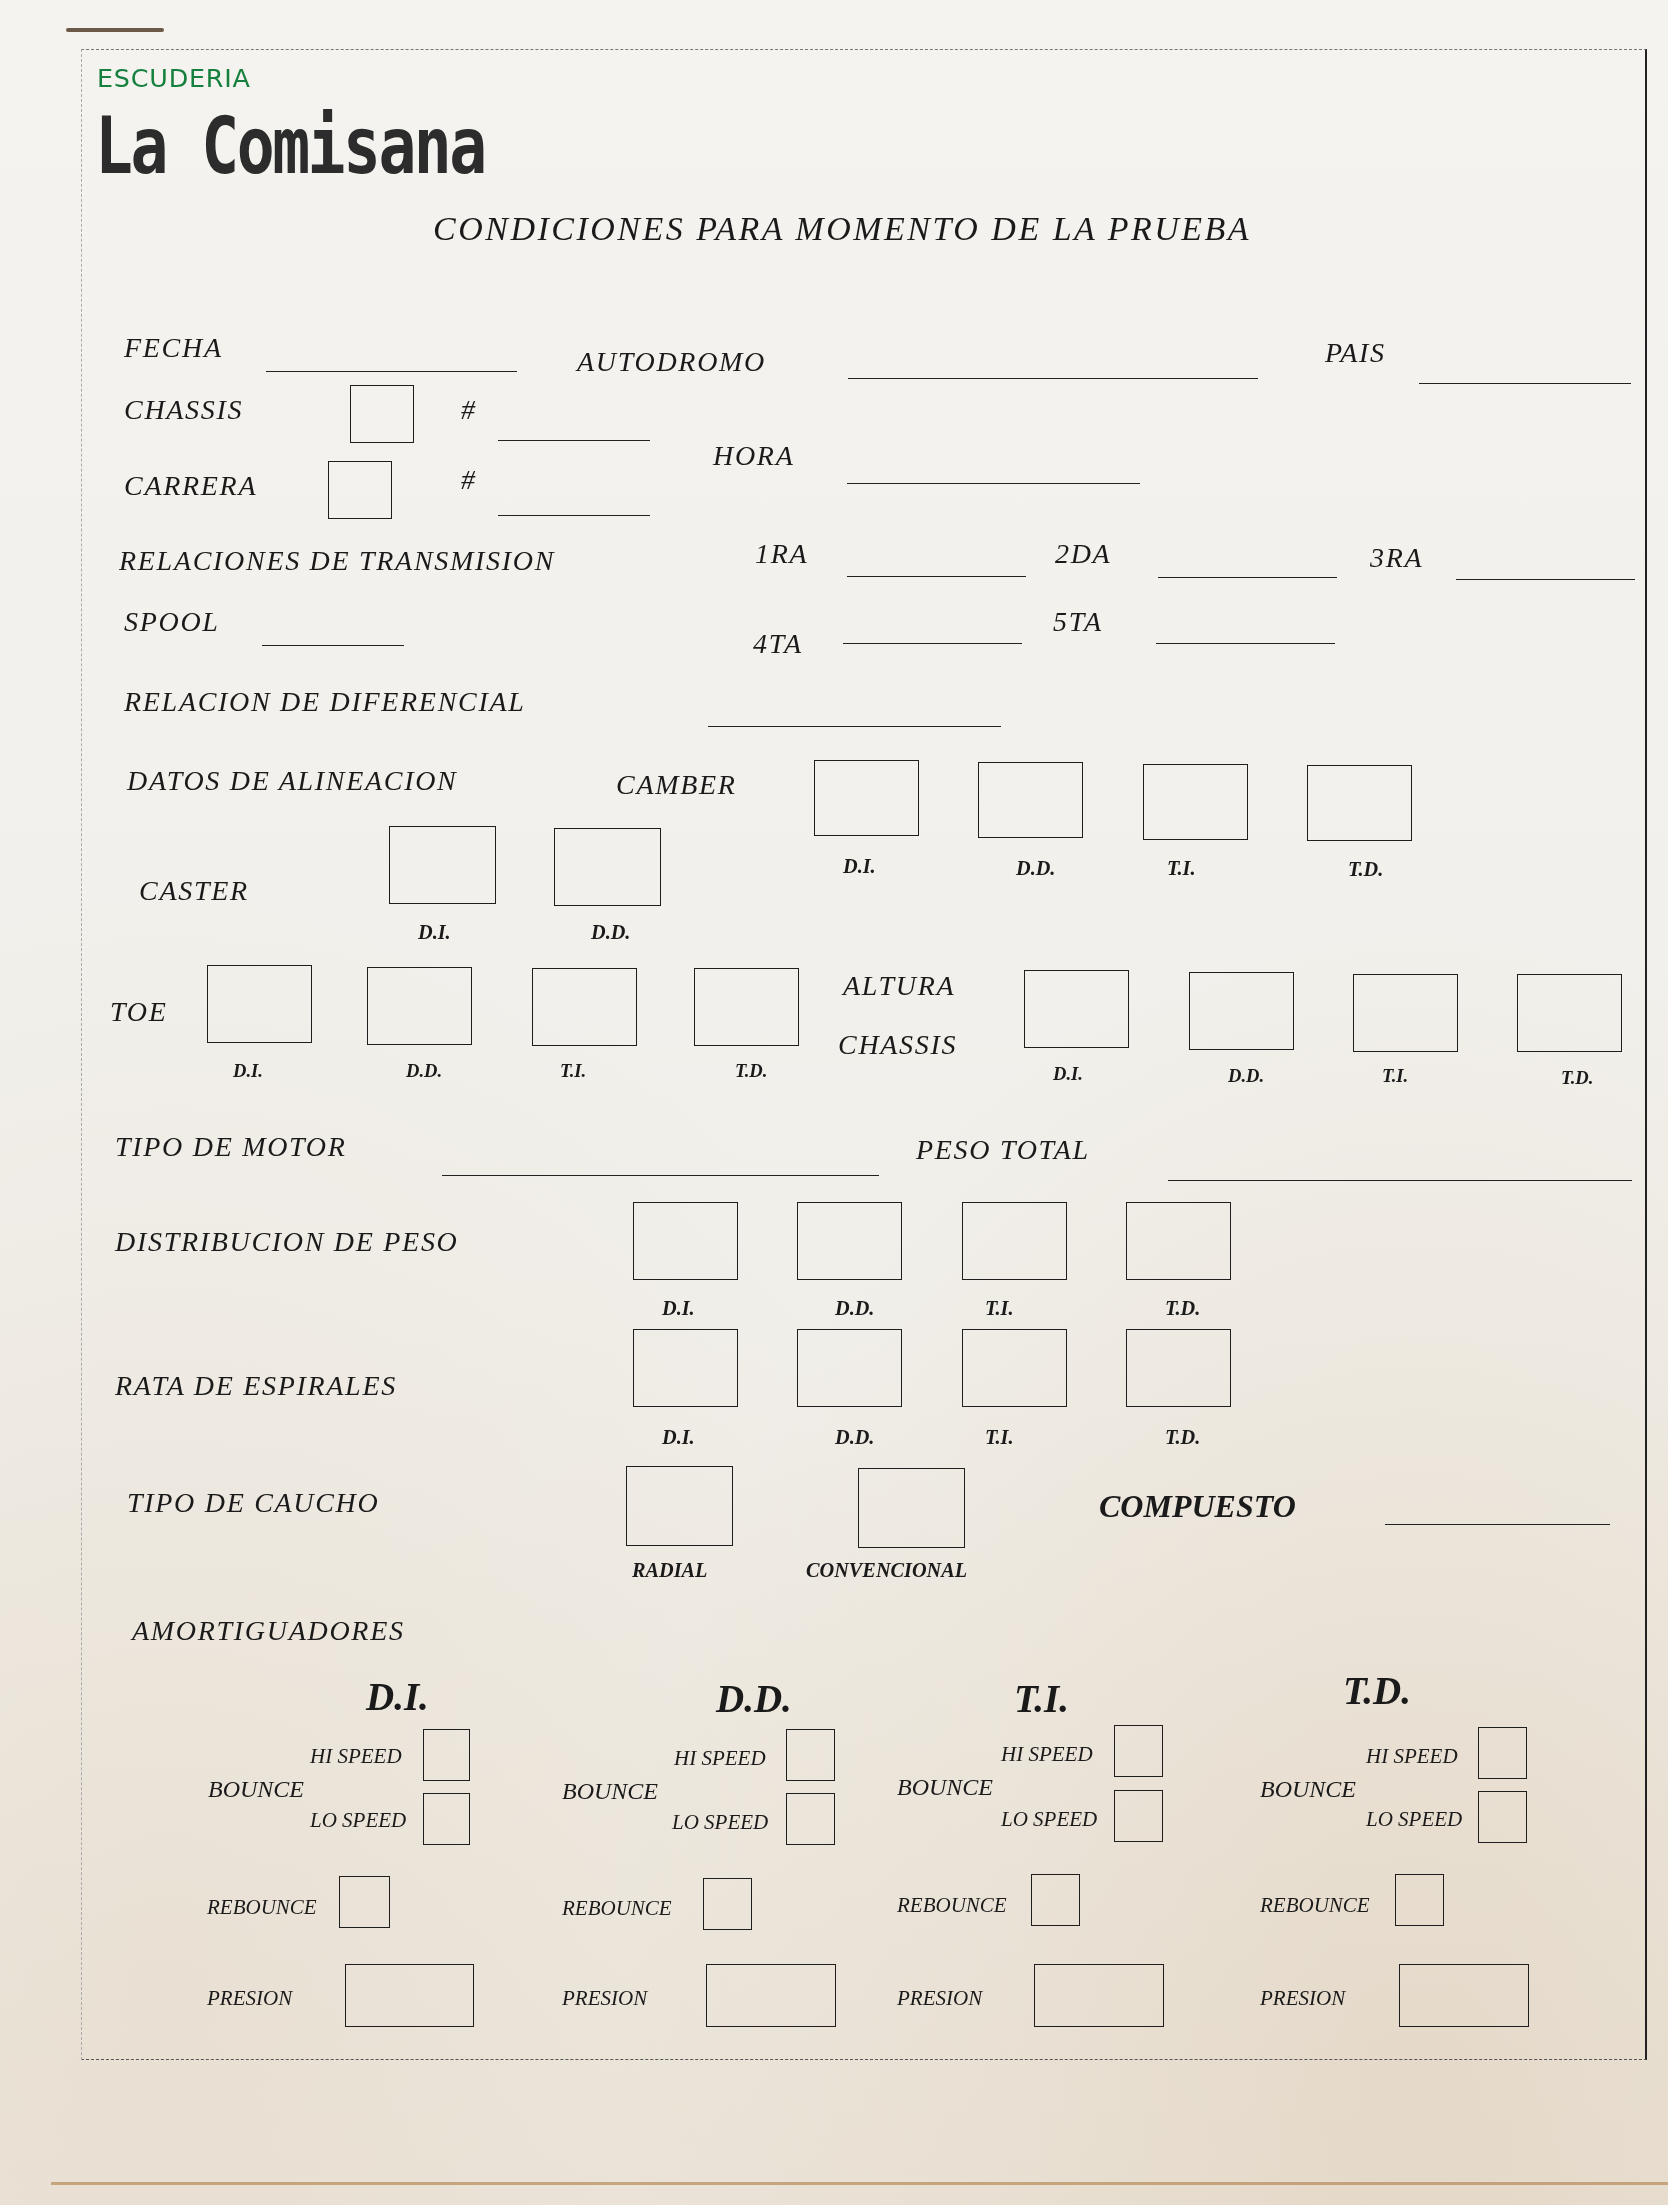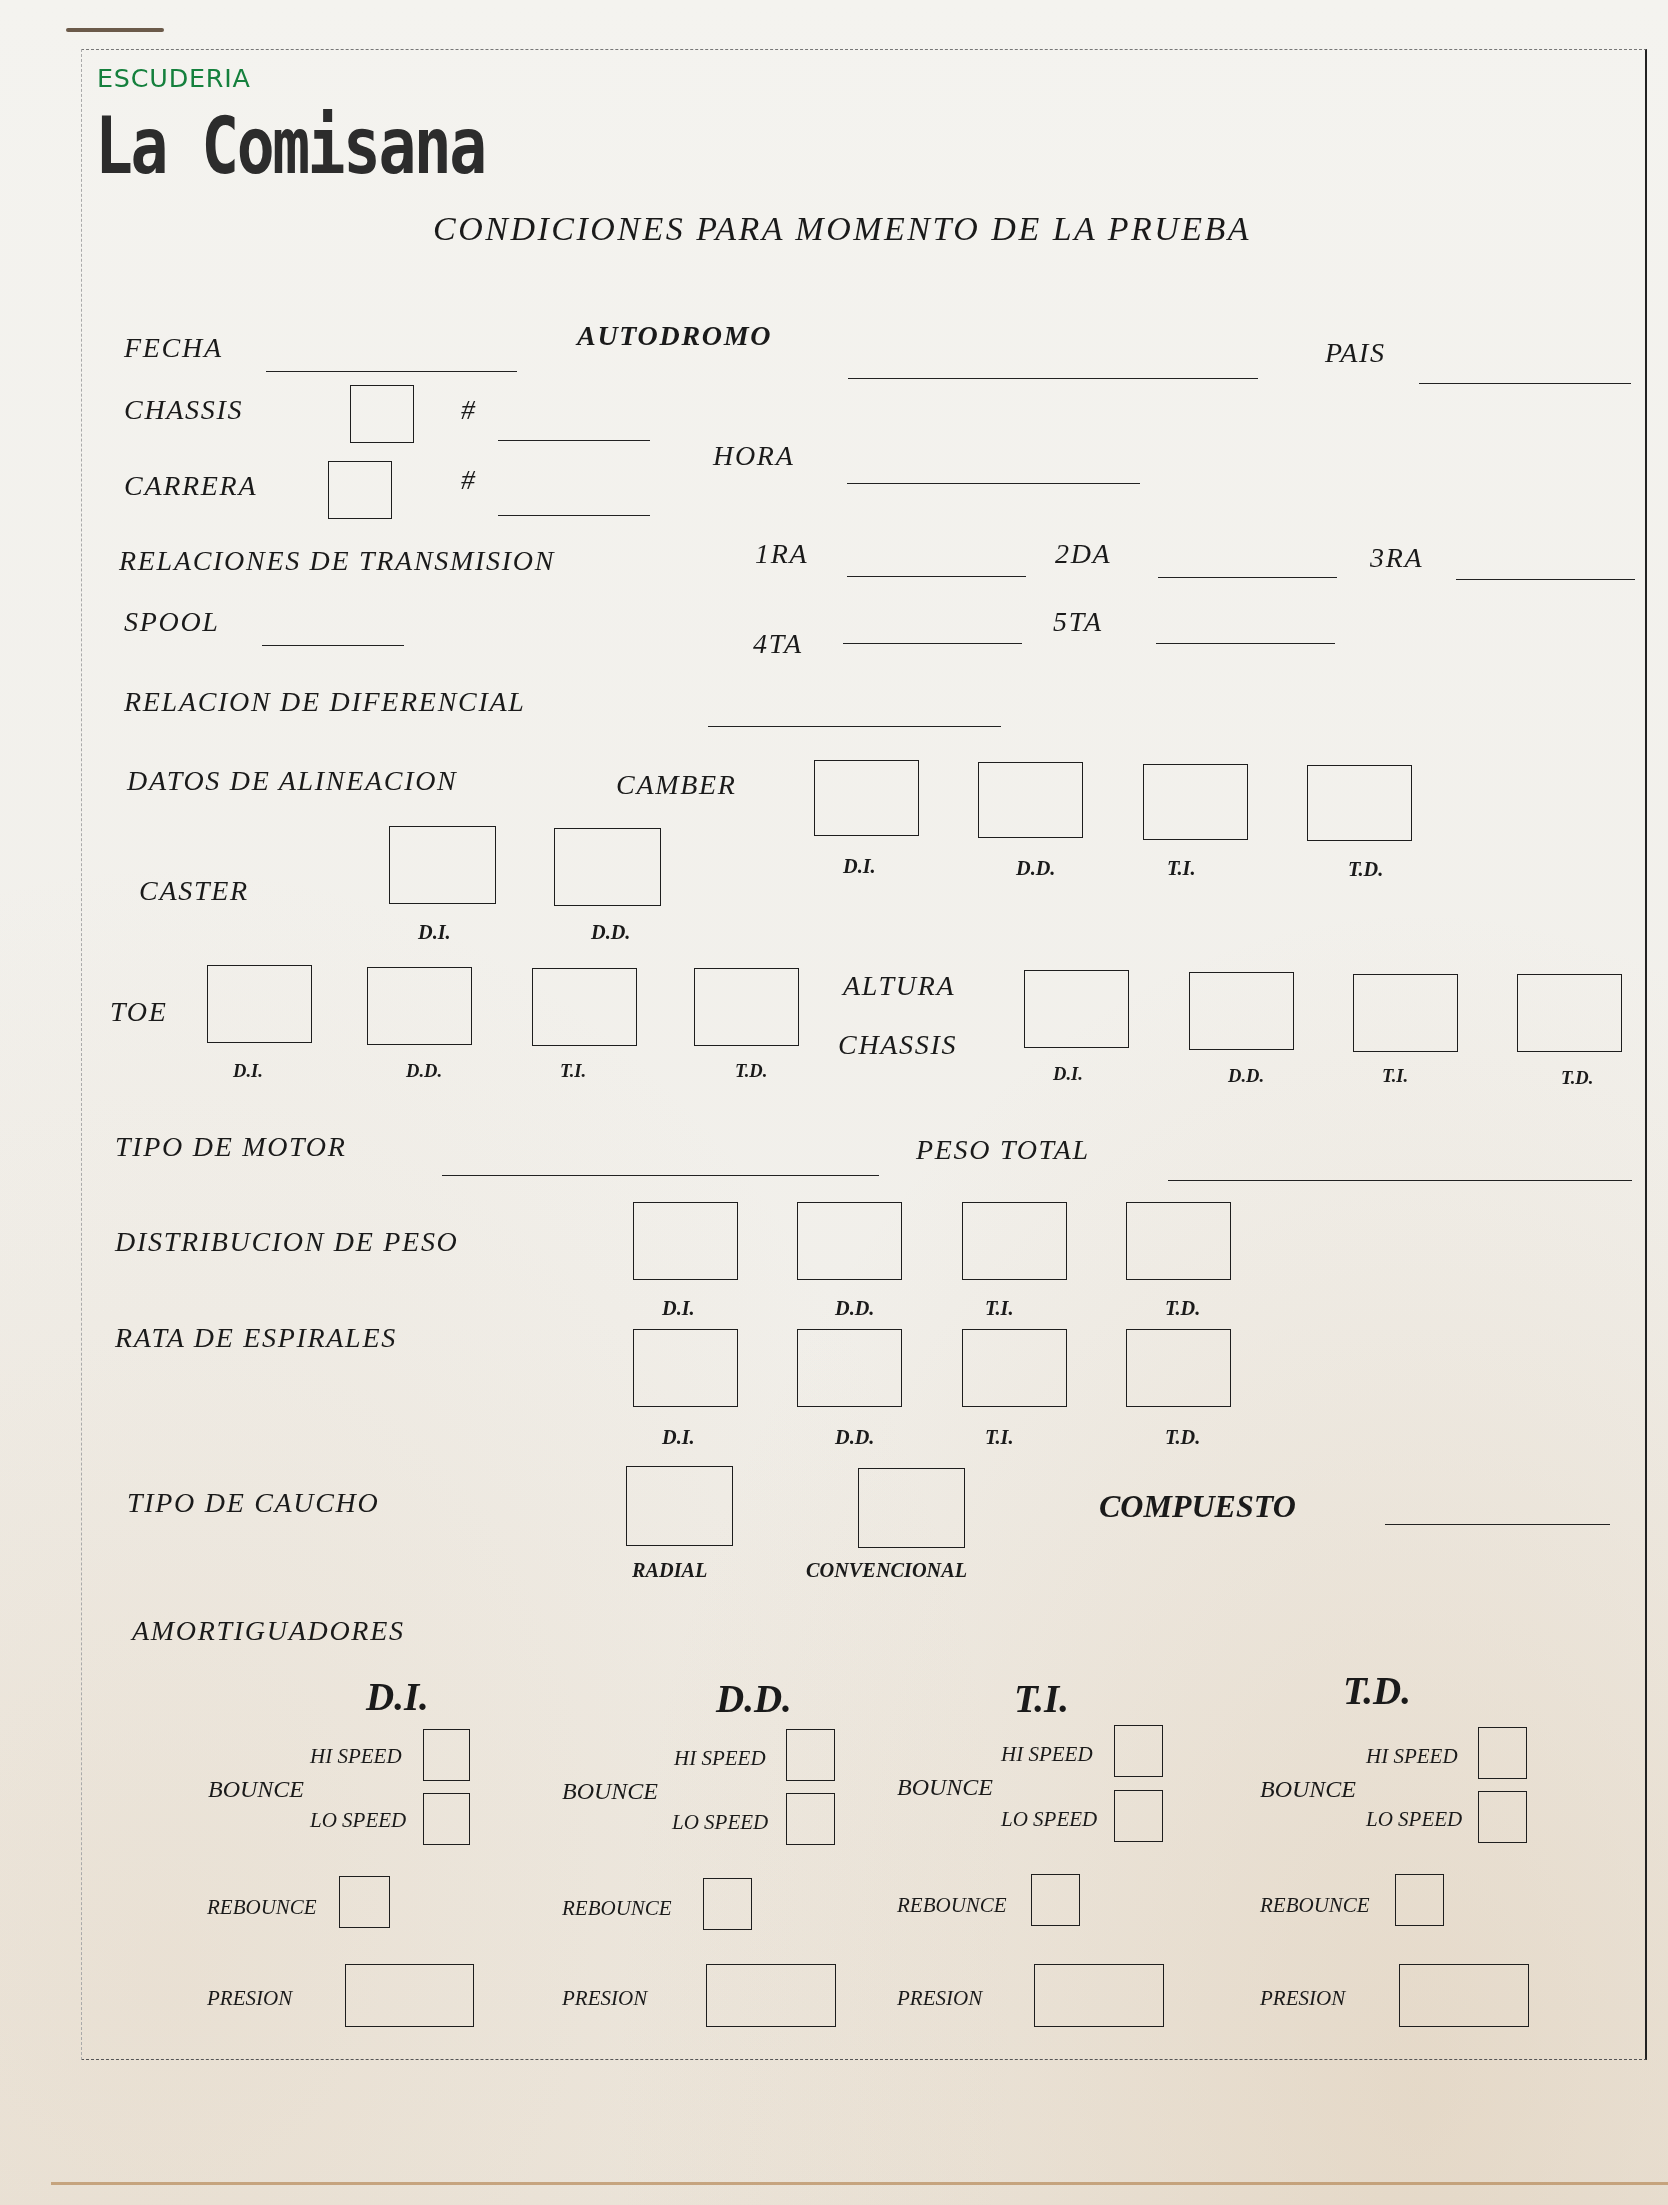--- a/index.html
+++ b/index.html
@@ -50,21 +50,21 @@
 <div class="bottom-edge"></div>
 <div class="staple"></div>
 <div class="frame"></div>
 
 <div class="abs logo-top" style="left:97px;top:63px;">ESCUDERIA</div>
 <div class="abs logo-main" style="left:95px;top:100px;">La Comisana</div>
 <div class="abs title" style="left:433px;top:210px;">CONDICIONES PARA MOMENTO DE LA PRUEBA</div>
 
 <div class="abs it lbl" style="left:124px;top:332px;">FECHA</div>
 <div class="line" style="left:266px;top:371px;width:251px;"></div>
-<div class="abs it lbl" style="left:577px;top:320px;font-weight:bold;">AUTODROMO</div>
+<div class="abs it lbl" style="left:577px;top:346px;">AUTODROMO</div>
 <div class="line" style="left:848px;top:378px;width:410px;"></div>
 <div class="abs it lbl" style="left:1325px;top:337px;">PAIS</div>
 <div class="line" style="left:1419px;top:383px;width:212px;"></div>
 
 <div class="abs it lbl" style="left:124px;top:394px;">CHASSIS</div>
 <div class="box" style="left:350px;top:385px;width:64px;height:58px;"></div>
 <div class="abs it lbl" style="left:461px;top:394px;">#</div>
 <div class="line" style="left:498px;top:440px;width:152px;"></div>
 
 <div class="abs it lbl" style="left:124px;top:470px;">CARRERA</div>
@@ -139,21 +139,21 @@
 <div class="abs it lbl" style="left:115px;top:1226px;">DISTRIBUCION DE PESO</div>
 <div class="box" style="left:633px;top:1202px;width:105px;height:78px;"></div>
 <div class="box" style="left:797px;top:1202px;width:105px;height:78px;"></div>
 <div class="box" style="left:962px;top:1202px;width:105px;height:78px;"></div>
 <div class="box" style="left:1126px;top:1202px;width:105px;height:78px;"></div>
 <div class="abs sub" style="left:662px;top:1297px;">D.I.</div>
 <div class="abs sub" style="left:835px;top:1297px;">D.D.</div>
 <div class="abs sub" style="left:985px;top:1297px;">T.I.</div>
 <div class="abs sub" style="left:1165px;top:1297px;">T.D.</div>
 
-<div class="abs it lbl" style="left:115px;top:1322px;">RATA DE ESPIRALES</div>
+<div class="abs it lbl" style="left:115px;top:1370px;">RATA DE ESPIRALES</div>
 <div class="box" style="left:633px;top:1329px;width:105px;height:78px;"></div>
 <div class="box" style="left:797px;top:1329px;width:105px;height:78px;"></div>
 <div class="box" style="left:962px;top:1329px;width:105px;height:78px;"></div>
 <div class="box" style="left:1126px;top:1329px;width:105px;height:78px;"></div>
 <div class="abs sub" style="left:662px;top:1426px;">D.I.</div>
 <div class="abs sub" style="left:835px;top:1426px;">D.D.</div>
 <div class="abs sub" style="left:985px;top:1426px;">T.I.</div>
 <div class="abs sub" style="left:1165px;top:1426px;">T.D.</div>
 
 <div class="abs it lbl" style="left:127px;top:1487px;">TIPO DE CAUCHO</div>

